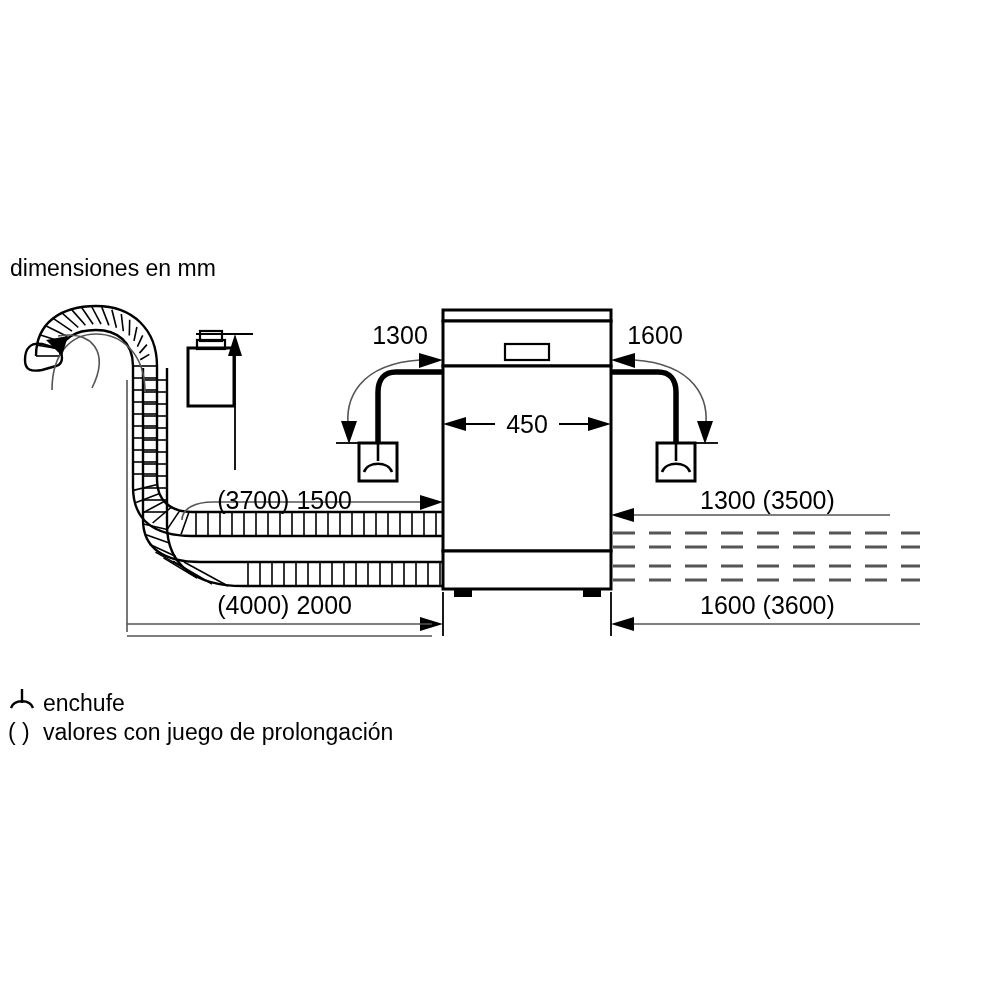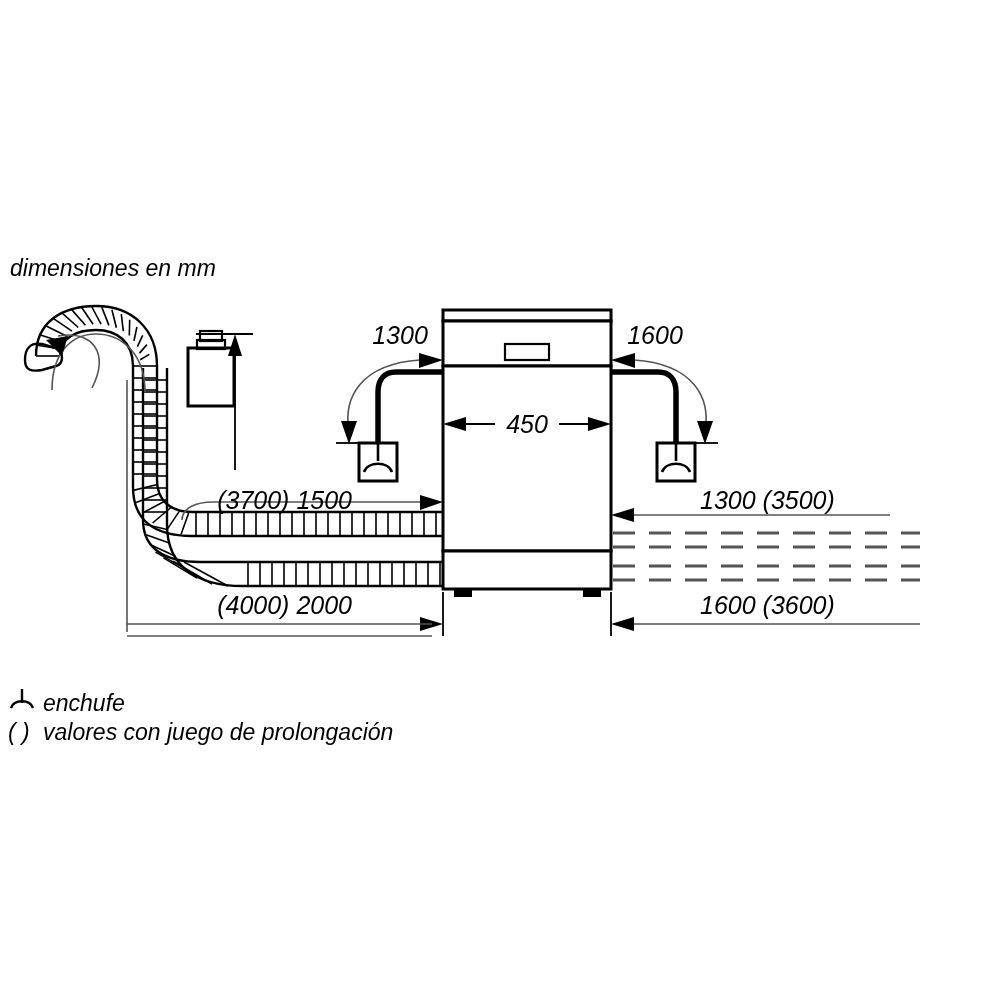--- a/index.html
+++ b/index.html
@@ -12,21 +12,20 @@
     width: 1000px;
     height: 1000px;
     font-family: "Liberation Sans", sans-serif;
     color: #000000;
     overflow: hidden;
   }
   #diagram-root {
     position: relative;
     width: 866px;
     height: 1000px;
-    font-style: italic;
   }
   svg#diagram {
     display: block;
     width: 1000px;
     height: 1000px;
   }
   text {
     font-family: "Liberation Sans", sans-serif;
     fill: #000000;
     dominant-baseline: alphabetic;

